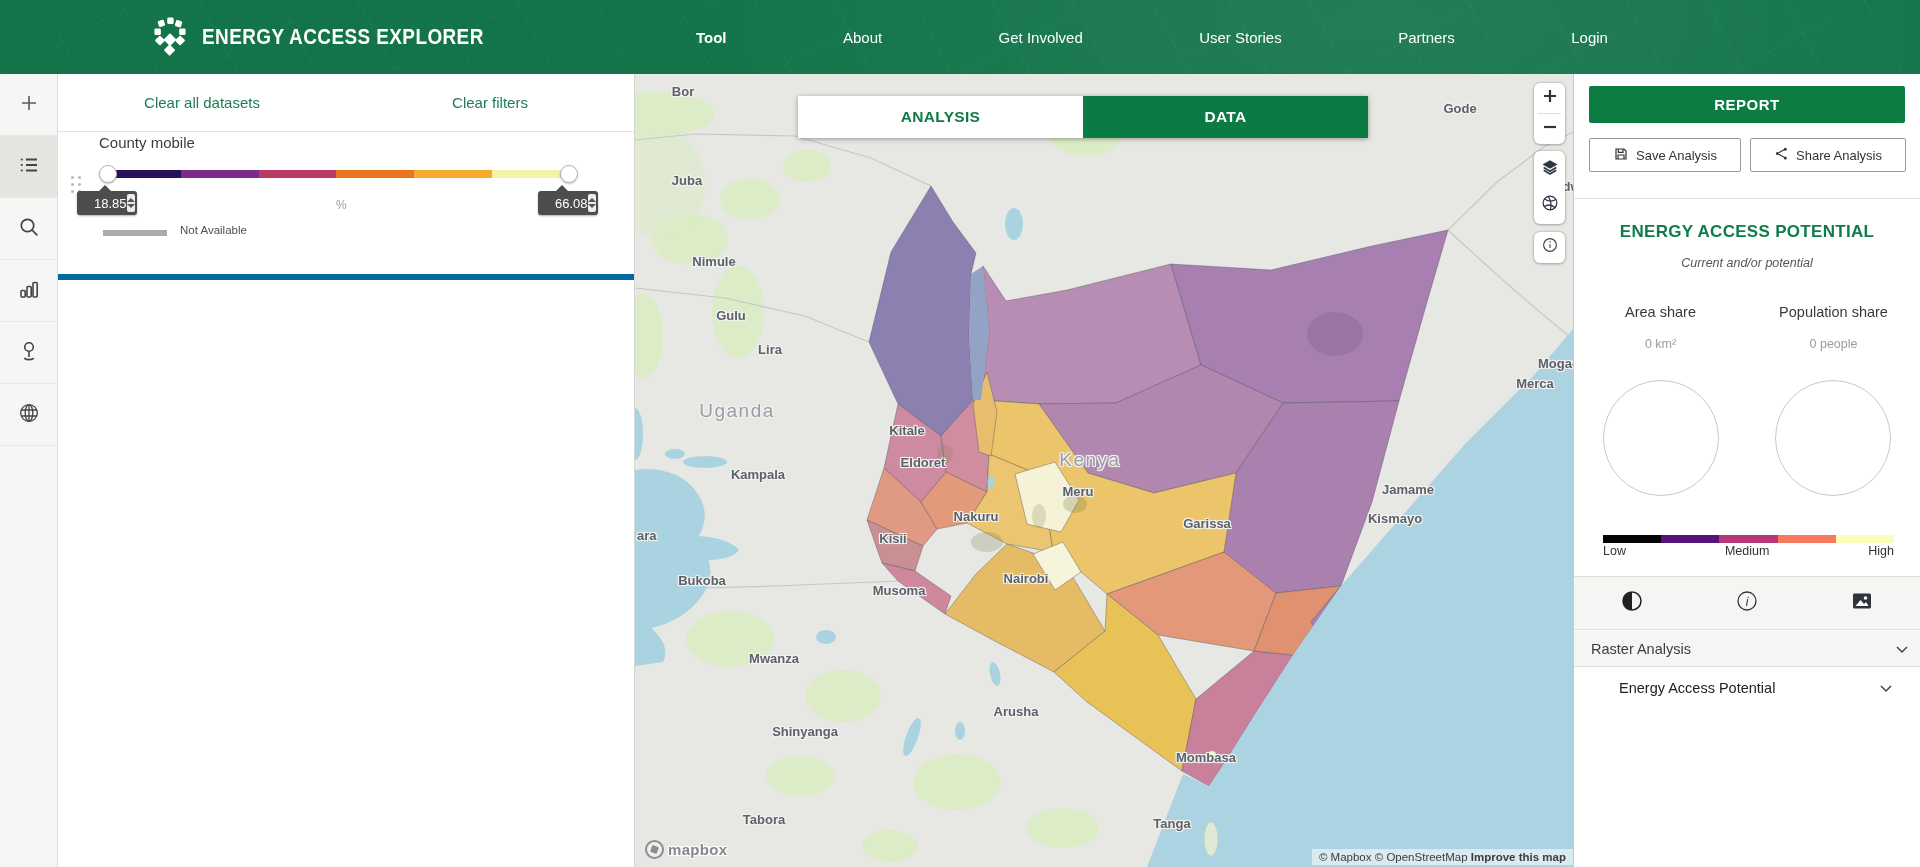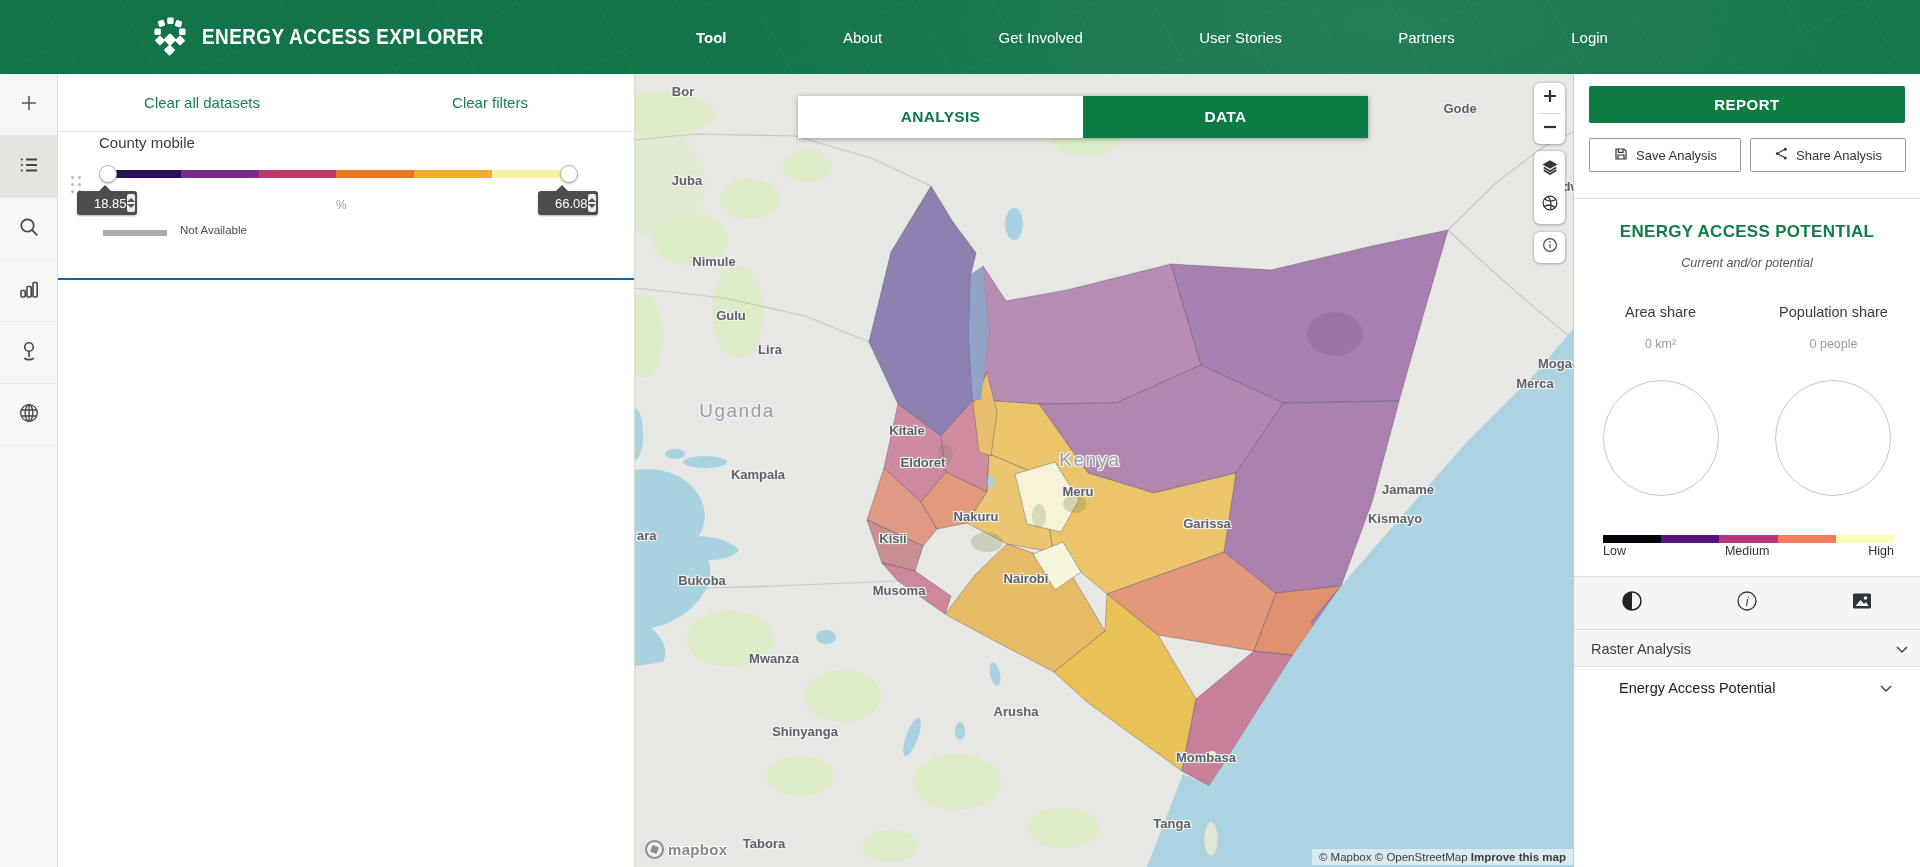--- a/index.html
+++ b/index.html
@@ -23,21 +23,21 @@
 
   
   #rail{position:absolute;left:0;top:74px;width:58px;bottom:0;background:#f6f6f4;border-right:1px solid #dddddb;z-index:40}
   .rail-item{height:62px;display:flex;align-items:center;justify-content:center;border-bottom:1px solid #e9e9e6;cursor:pointer}
   .rail-item.active{background:#e4e4e1}
 
   
   #left-panel{position:absolute;left:58px;top:74px;width:577px;bottom:0;background:#fff;border-right:1px solid #d6d6d3;z-index:30}
   #links-bar{height:58px;border-bottom:1px solid #e4e4e1;display:flex;align-items:center}
   #links-bar .plink{flex:1;text-align:center;color:#1b7d52;font-size:15px;cursor:pointer}
-  #dataset-card{position:relative;height:148px;border-bottom:2px solid #0369a1}
+  #dataset-card{position:relative;height:148px;border-bottom:6px solid #0369a1}
   #dataset-title{position:absolute;left:41px;top:2px;font-size:15px;color:#3c3c3c}
   #slider-track{position:absolute;left:45px;top:38px;width:467px;height:8px;border-radius:4px}
   .slider-handle{position:absolute;top:33px;width:18px;height:18px;border-radius:50%;background:#fff;border:1px solid #b5b5b2;box-shadow:0 1px 2px rgba(0,0,0,.25);cursor:pointer}
   #drag-dots{position:absolute;left:13px;top:44px;display:grid;grid-template-columns:3px 3px;grid-gap:4px}
   #drag-dots i{width:3px;height:3px;border-radius:50%;background:#b9b9b7}
   .num-box{position:absolute;top:59px;width:60px;height:24px;background:#4d4d4d;border-radius:3px;
     display:flex;align-items:center;color:#fff;font-size:13px;padding-left:17px;box-shadow:0 1px 2px rgba(0,0,0,.3)}
   .num-box .spin{margin-left:auto;width:16px;height:18px;margin-right:3px;background:#ececec;border-radius:2px;
     display:flex;flex-direction:column;align-items:center;justify-content:center;cursor:pointer}
   .spin b{display:block;width:0;height:0;border-left:4px solid transparent;border-right:4px solid transparent}
@@ -338,21 +338,21 @@
         <span class="mlabel edge" style="left: 903px; top: 289px;">Mogad</span>
         <span class="mlabel" style="left: 900px; top: 309px;">Merca</span>
         <span class="mlabel" style="left: 773px; top: 415px;">Jamame</span>
         <span class="mlabel" style="left: 760px; top: 444px;">Kismayo</span>
         <span class="mlabel" style="left: 67px; top: 506px;">Bukoba</span>
         <span class="mlabel" style="left: 253px; top: 516px; margin-left: 11px;">Musoma</span>
         <span class="mlabel" style="left: 139px; top: 584px;">Mwanza</span>
         <span class="mlabel" style="left: 170px; top: 657px;">Shinyanga</span>
         <span class="mlabel" style="left: 381px; top: 637px;">Arusha</span>
         <span class="mlabel" style="left: 571px; top: 683px;">Mombasa</span>
-        <span class="mlabel" style="left: 129px; top: 745px; margin-top: 24px;">Tabora</span>
+        <span class="mlabel" style="left: 129px; top: 745px;">Tabora</span>
         <span class="mlabel" style="left: 537px; top: 749px;">Tanga</span>
       </div>
 
     <div id="tab-bar">
       <div class="tab inactive">ANALYSIS</div>
       <div class="tab active">DATA</div>
     </div>
 
     <div class="ctrl-box" style="top:9px;height:61px">
       <div class="ctrl-btn">

